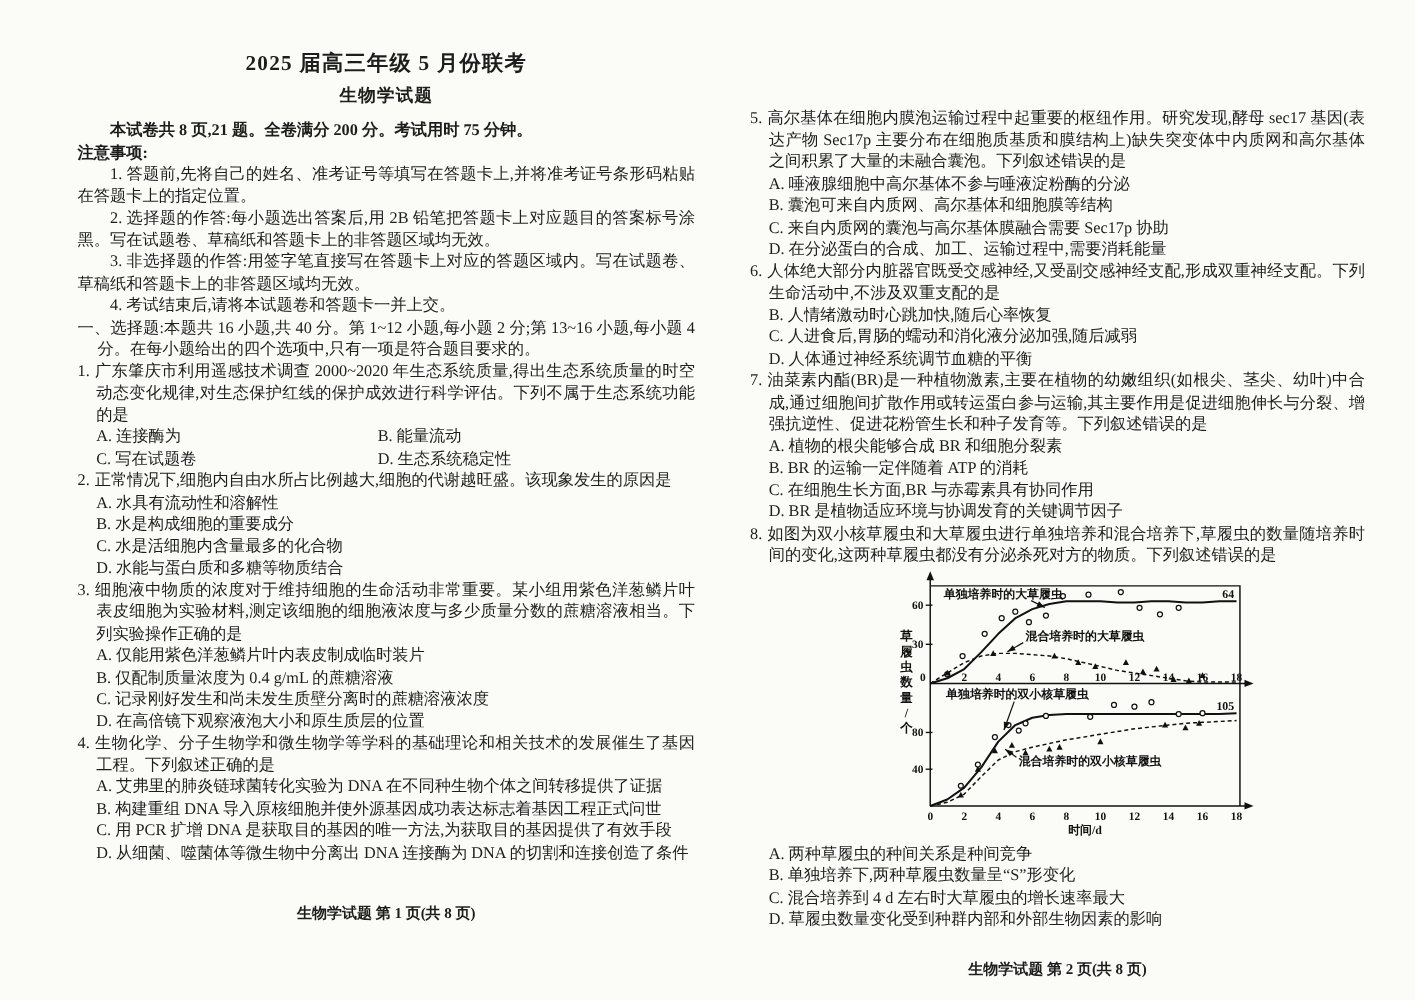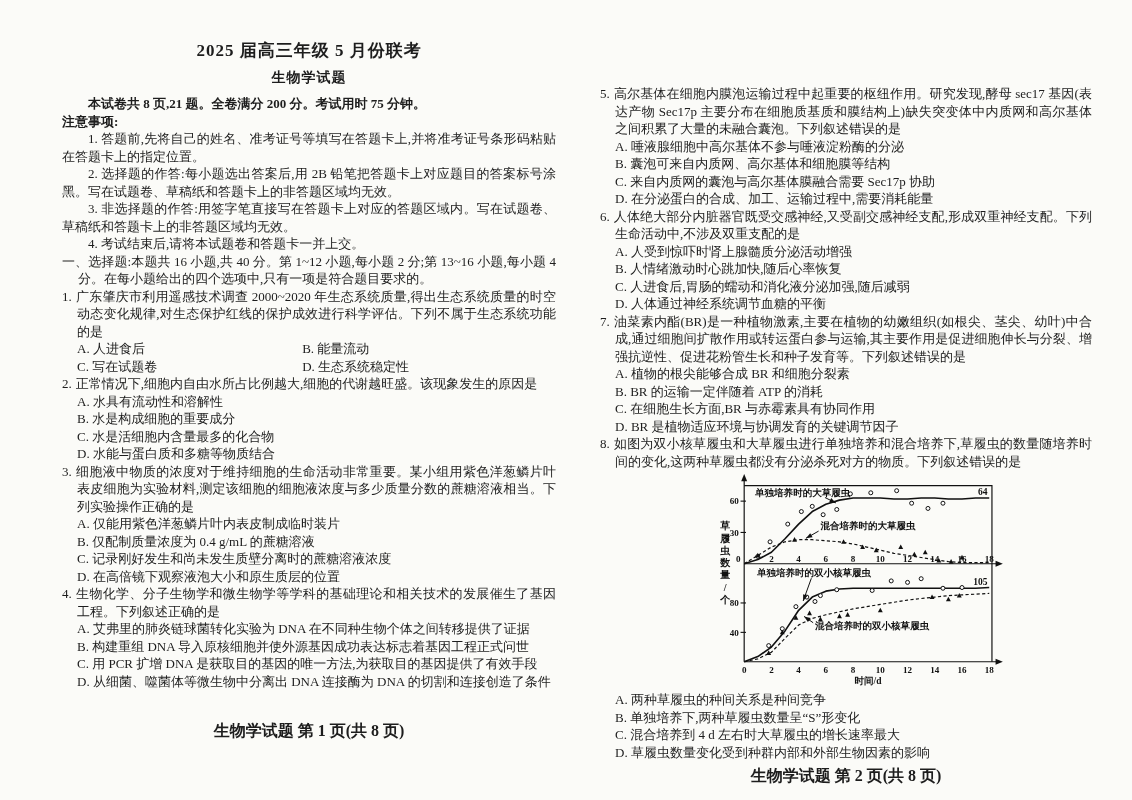--- a/index.html
+++ b/index.html
@@ -18,42 +18,42 @@
   .info{font-weight:bold;text-indent:2em;text-align:justify;}
   .notes-h{font-weight:bold;}
   .note{text-indent:2em;text-align:justify;}
   .section{font-weight:normal;padding-left:16px;text-indent:-16px;text-align:justify;}
   .q{padding-left:15px;}
   .q .stem{text-indent:-15px;text-align:justify;}
   .qn{margin-right:4px;}
   .opt{display:block;}
   .opts-2col{display:grid;grid-template-columns:47% 53%;}
   .opts-2col .opt{display:block;}
-  .footer{position:absolute;top:682px;width:100%;text-align:center;font-weight:bold;font-size:16px;}
+  .footer{position:absolute;top:682px;width:100%;text-align:center;font-weight:bold;font-size:12px;}
   .chart-wrap{width:300px;margin:3px auto 2px auto;}
   .chart-wrap svg{display:block;}
 </style>
 </head>
 <body>
 
 <div class="col col-left">
   <h1 class="title">2025 届高三年级 5 月份联考</h1>
   <h2 class="subtitle">生物学试题</h2>
   <p class="info">本试卷共 8 页,21 题。全卷满分 200 分。考试用时 75 分钟。</p>
   <p class="notes-h">注意事项:</p>
   <p class="note">1. 答题前,先将自己的姓名、准考证号等填写在答题卡上,并将准考证号条形码粘贴在答题卡上的指定位置。</p>
   <p class="note">2. 选择题的作答:每小题选出答案后,用 2B 铅笔把答题卡上对应题目的答案标号涂黑。写在试题卷、草稿纸和答题卡上的非答题区域均无效。</p>
   <p class="note">3. 非选择题的作答:用签字笔直接写在答题卡上对应的答题区域内。写在试题卷、草稿纸和答题卡上的非答题区域均无效。</p>
   <p class="note">4. 考试结束后,请将本试题卷和答题卡一并上交。</p>
   <p class="section">一、选择题:本题共 16 小题,共 40 分。第 1~12 小题,每小题 2 分;第 13~16 小题,每小题 4 分。在每小题给出的四个选项中,只有一项是符合题目要求的。</p>
 
   <div class="q">
     <p class="stem"><span class="qn">1.</span><span>广东肇庆市利用遥感技术调查 2000~2020 年生态系统质量,得出生态系统质量的时空动态变化规律,对生态保护红线的保护成效进行科学评估。下列不属于生态系统功能的是</span></p>
     <div class="opts-2col">
-      <span class="opt">A. 人进食后</span>
+      <span class="opt">A. 连接酶为</span>
       <span class="opt">B. 能量流动</span>
       <span class="opt">C. 写在试题卷</span>
       <span class="opt">D. 生态系统稳定性</span>
     </div>
   </div>
 
   <div class="q">
     <p class="stem"><span class="qn">2.</span><span>正常情况下,细胞内自由水所占比例越大,细胞的代谢越旺盛。该现象发生的原因是</span></p>
     <span class="opt">A. 水具有流动性和溶解性</span>
     <span class="opt">B. 水是构成细胞的重要成分</span>
@@ -84,21 +84,20 @@
   <div class="q">
     <p class="stem"><span class="qn">5.</span><span>高尔基体在细胞内膜泡运输过程中起重要的枢纽作用。研究发现,酵母 sec17 基因(表达产物 Sec17p 主要分布在细胞质基质和膜结构上)缺失突变体中内质网和高尔基体之间积累了大量的未融合囊泡。下列叙述错误的是</span></p>
     <span class="opt">A. 唾液腺细胞中高尔基体不参与唾液淀粉酶的分泌</span>
     <span class="opt">B. 囊泡可来自内质网、高尔基体和细胞膜等结构</span>
     <span class="opt">C. 来自内质网的囊泡与高尔基体膜融合需要 Sec17p 协助</span>
     <span class="opt">D. 在分泌蛋白的合成、加工、运输过程中,需要消耗能量</span>
   </div>
 
   <div class="q">
     <p class="stem"><span class="qn">6.</span><span>人体绝大部分内脏器官既受交感神经,又受副交感神经支配,形成双重神经支配。下列生命活动中,不涉及双重支配的是</span></p>
-    <span class="opt">A. 人受到惊吓时肾上腺髓质分泌活动增强</span>
     <span class="opt">B. 人情绪激动时心跳加快,随后心率恢复</span>
     <span class="opt">C. 人进食后,胃肠的蠕动和消化液分泌加强,随后减弱</span>
     <span class="opt">D. 人体通过神经系统调节血糖的平衡</span>
   </div>
 
   <div class="q">
     <p class="stem"><span class="qn">7.</span><span>油菜素内酯(BR)是一种植物激素,主要在植物的幼嫩组织(如根尖、茎尖、幼叶)中合成,通过细胞间扩散作用或转运蛋白参与运输,其主要作用是促进细胞伸长与分裂、增强抗逆性、促进花粉管生长和种子发育等。下列叙述错误的是</span></p>
     <span class="opt">A. 植物的根尖能够合成 BR 和细胞分裂素</span>
     <span class="opt">B. BR 的运输一定伴随着 ATP 的消耗</span>
     <span class="opt">C. 在细胞生长方面,BR 与赤霉素具有协同作用</span>

